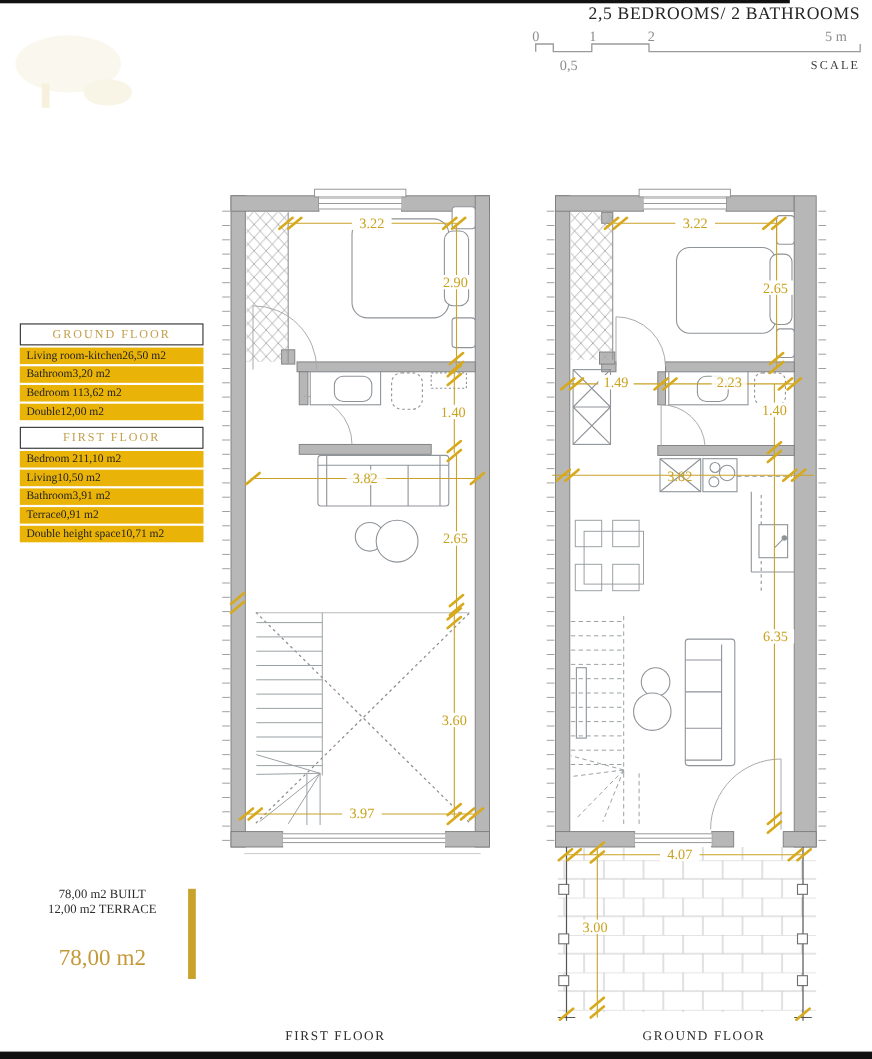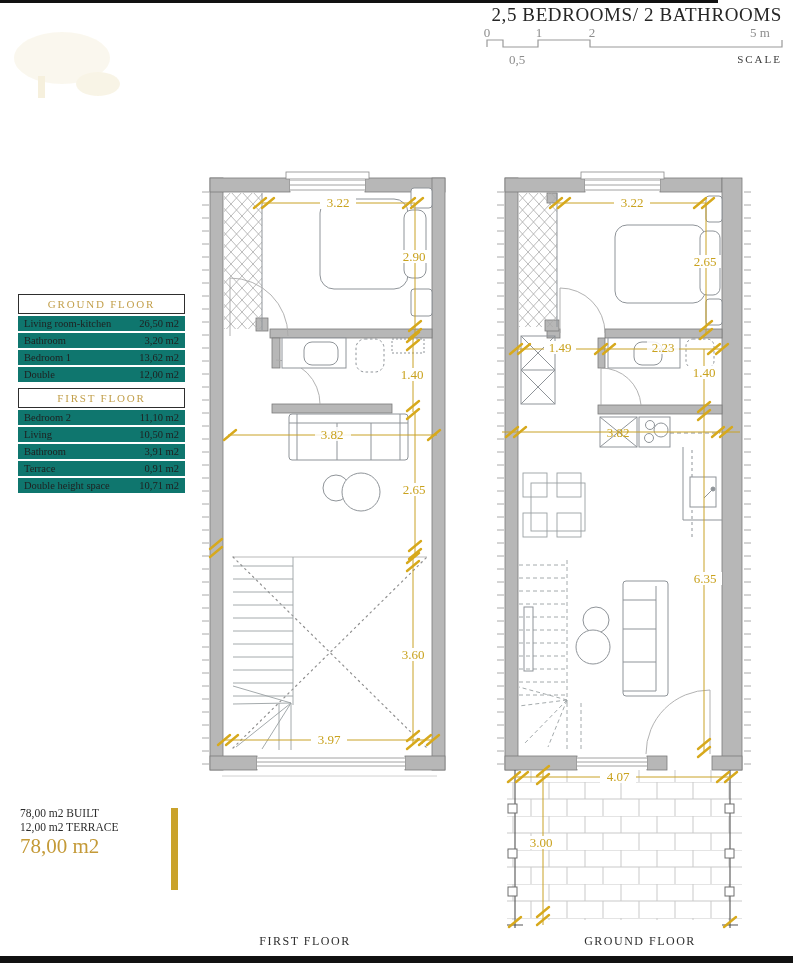--- a/index.html
+++ b/index.html
@@ -1,30 +1,30 @@
 <!DOCTYPE html>
 <html><head>
 <meta charset="utf-8">
 <style>
   html,body{margin:0;padding:0;background:#fff;}
   .page{position:relative;width:793px;height:963px;background:#ffffff;overflow:hidden;
         font-family:"Liberation Serif", serif;}
   .topbar{position:absolute;left:0;top:0;width:718px;height:3px;background:#111;}
   .bottombar{position:absolute;left:0;top:956px;width:793px;height:7px;background:#111;}
   .sheet-title{position:absolute;left:400px;top:4px;width:382px;text-align:right;
-        font-size:19px;color:#262626;letter-spacing:0.6px;}
+        font-size:16px;color:#262626;letter-spacing:0.6px;}
   .floor-table{position:absolute;left:18px;width:167px;}
   .ft-header{border:1.5px solid #2e2e2e;background:#fff;height:18px;line-height:18px;
         text-align:center;color:#c3a04c;font-size:11px;letter-spacing:1.8px;}
-  .ft-row{height:15px;background:#0f766e;margin-top:2px;display:flex;
-        justify-content:space-between;align-items:center;padding:0 6px;
+  .ft-row{height:15px;background:#eab308;margin-top:2px;display:flex;
+        align-items:center;padding:0 6px;
         font-size:10.5px;color:#1f1f1f;}
-  .summary{position:absolute;left:20px;top:806px;width:146px;text-align:left;}
+  .summary{position:absolute;left:20px;top:806px;width:146px;text-align:center;}
   .summary .line{font-size:11.5px;color:#2c2c2c;line-height:14px;}
-  .summary .total{font-size:21px;color:#c49a38;}
+  .summary .total{margin-top:24px;font-size:21px;color:#c49a38;}
   .gold-bar{position:absolute;left:171px;top:808px;width:7px;height:82px;background:#c9a22b;}
   .floor-label{position:absolute;top:934px;width:160px;text-align:center;
         font-size:12px;color:#2e2e2e;letter-spacing:1.5px;}
   .fl-left{left:225px;} .fl-right{left:560px;}
   svg{position:absolute;left:0;top:0;}
   svg text{font-family:"Liberation Serif", serif;}
   .dimtxt{font-size:13px;fill:#c9a21e;}
   .scaletxt{font-size:13px;fill:#8d8d8d;}
   .scalelbl{font-size:11px;fill:#3c3c3c;letter-spacing:2px;}
 </style>

